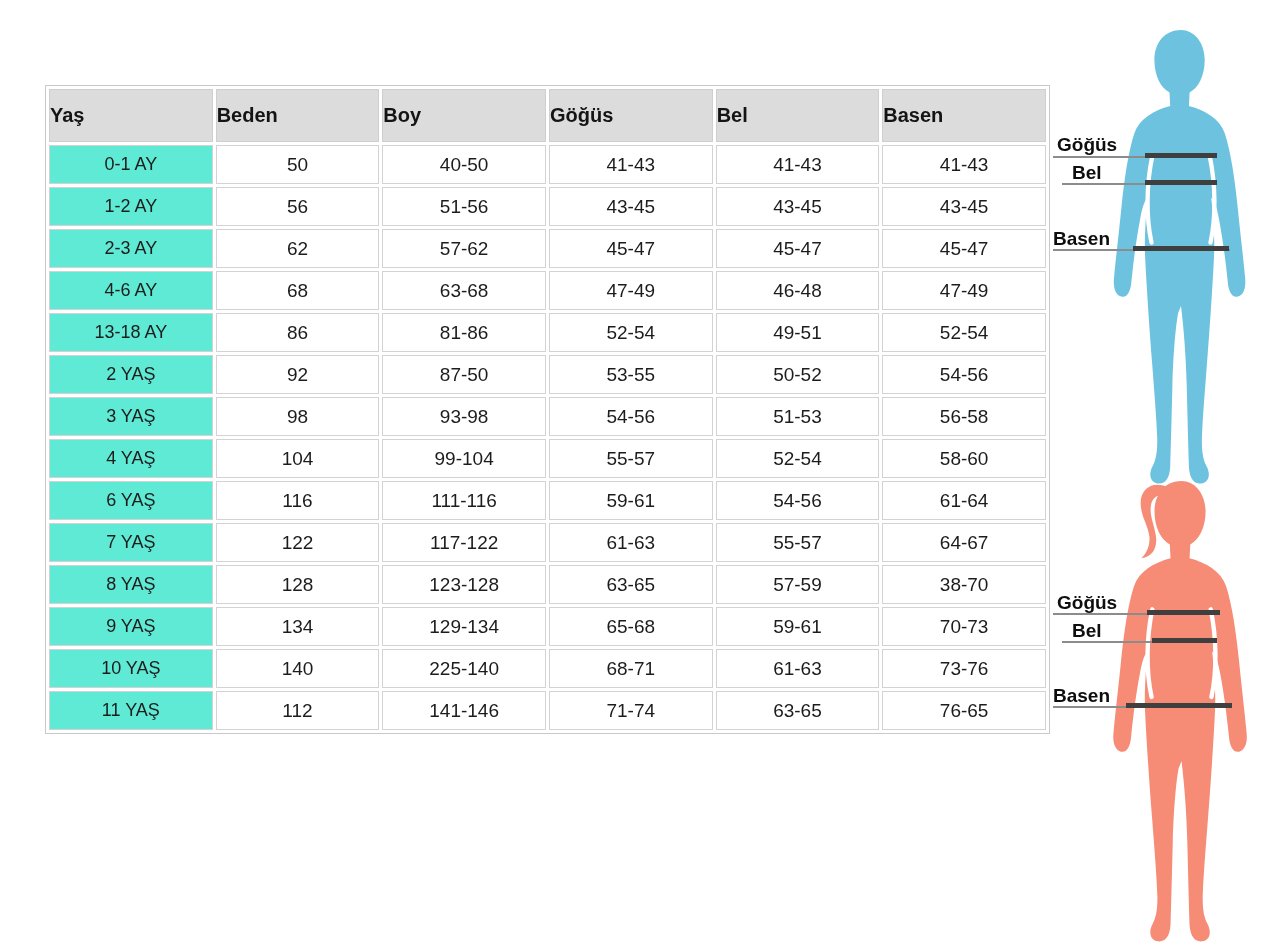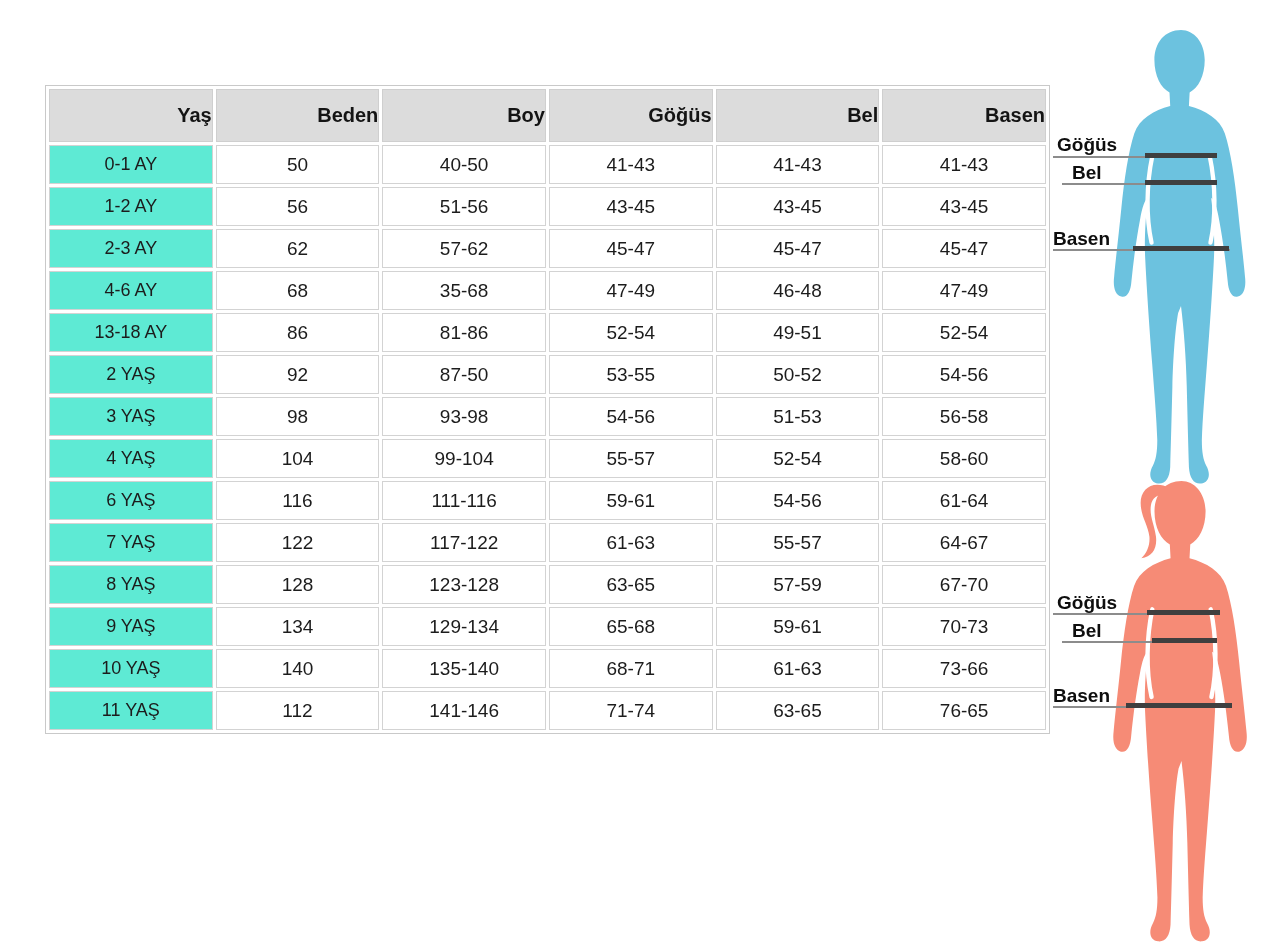--- a/index.html
+++ b/index.html
@@ -9,21 +9,21 @@
   }
   
   table.size-table{
     position:absolute;left:45px;top:85px;width:1005px;
     border-collapse:separate;border-spacing:3px;table-layout:fixed;
     background:#ffffff;border:1px solid #c9c9c9;
   }
   table.size-table th{
     background:#dcdcdc;border:1px solid #cfcfcf;
     height:51px;font-size:20px;font-weight:bold;color:#141414;
-    text-align:right;vertical-align:middle;padding:0;
+    text-align:left;vertical-align:middle;padding:0;
   }
   table.size-table td{
     background:#ffffff;border:1px solid #d3d3d3;
     height:37px;font-size:19px;color:#1c1c1c;
     text-align:center;vertical-align:middle;padding:0;
   }
   table.size-table td.age{background:#5eead4;font-size:18px;}
   
   .lbl{position:absolute;font-weight:bold;font-size:19px;color:#0e0e0e;white-space:nowrap;}
   .ln{position:absolute;height:2px;background:#8c8c8c;}
@@ -77,21 +77,21 @@
           <td class="age">2-3 AY</td>
           <td>62</td>
           <td>57-62</td>
           <td>45-47</td>
           <td>45-47</td>
           <td>45-47</td>
         </tr>
         <tr>
           <td class="age">4-6 AY</td>
           <td>68</td>
-          <td>35-68</td>
+          <td>63-68</td>
           <td>47-49</td>
           <td>46-48</td>
           <td>47-49</td>
         </tr>
         <tr>
           <td class="age">13-18 AY</td>
           <td>86</td>
           <td>81-86</td>
           <td>52-54</td>
           <td>49-51</td>
@@ -136,37 +136,37 @@
           <td>61-63</td>
           <td>55-57</td>
           <td>64-67</td>
         </tr>
         <tr>
           <td class="age">8 YAŞ</td>
           <td>128</td>
           <td>123-128</td>
           <td>63-65</td>
           <td>57-59</td>
-          <td>67-70</td>
+          <td>38-70</td>
         </tr>
         <tr>
           <td class="age">9 YAŞ</td>
           <td>134</td>
           <td>129-134</td>
           <td>65-68</td>
           <td>59-61</td>
           <td>70-73</td>
         </tr>
         <tr>
           <td class="age">10 YAŞ</td>
           <td>140</td>
-          <td>135-140</td>
+          <td>225-140</td>
           <td>68-71</td>
           <td>61-63</td>
-          <td>73-66</td>
+          <td>73-76</td>
         </tr>
         <tr>
           <td class="age">11 YAŞ</td>
           <td>112</td>
           <td>141-146</td>
           <td>71-74</td>
           <td>63-65</td>
           <td>76-65</td>
         </tr>
       </tbody>

